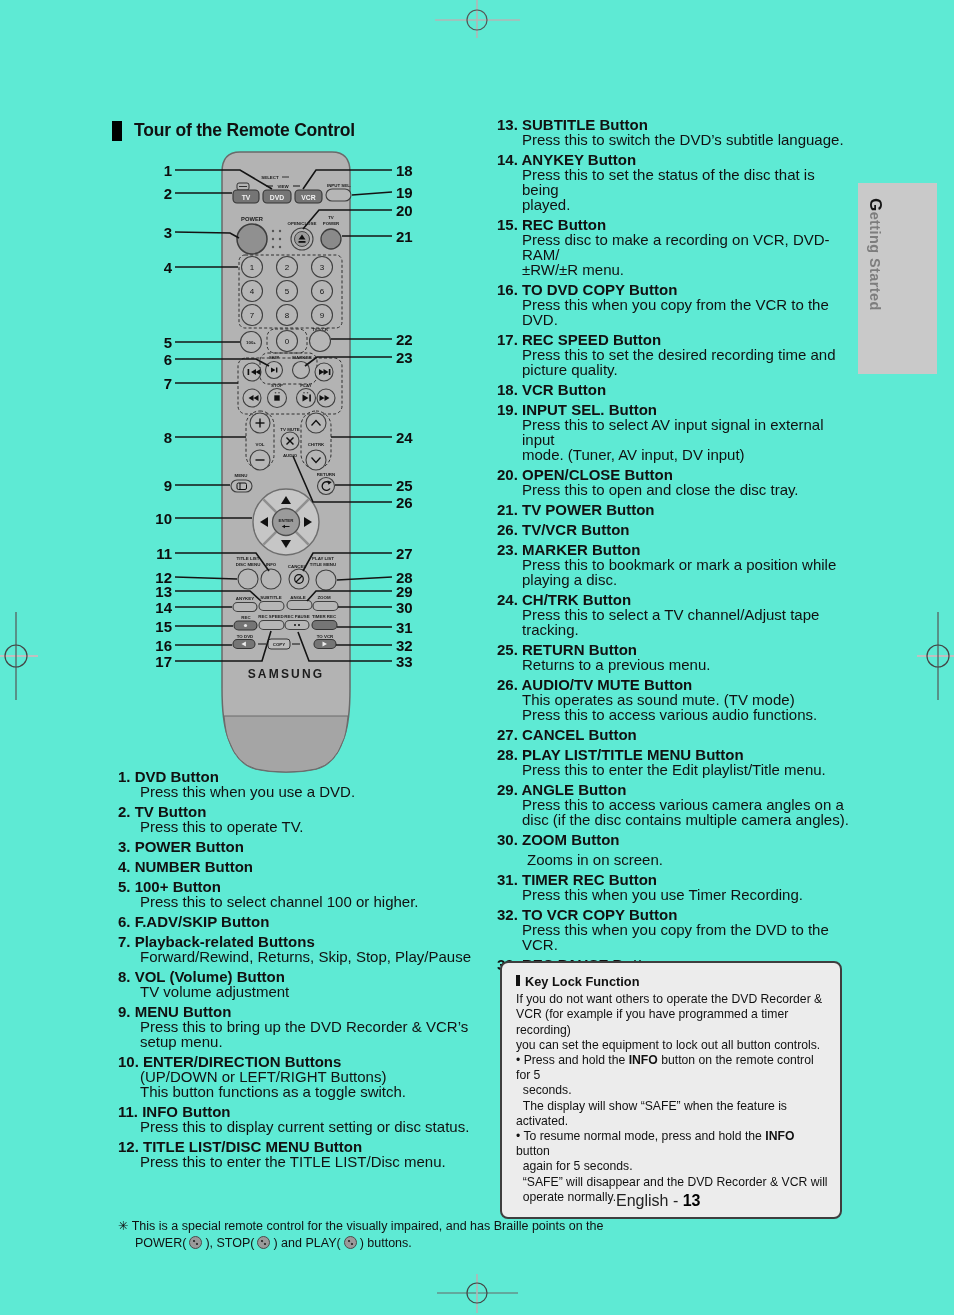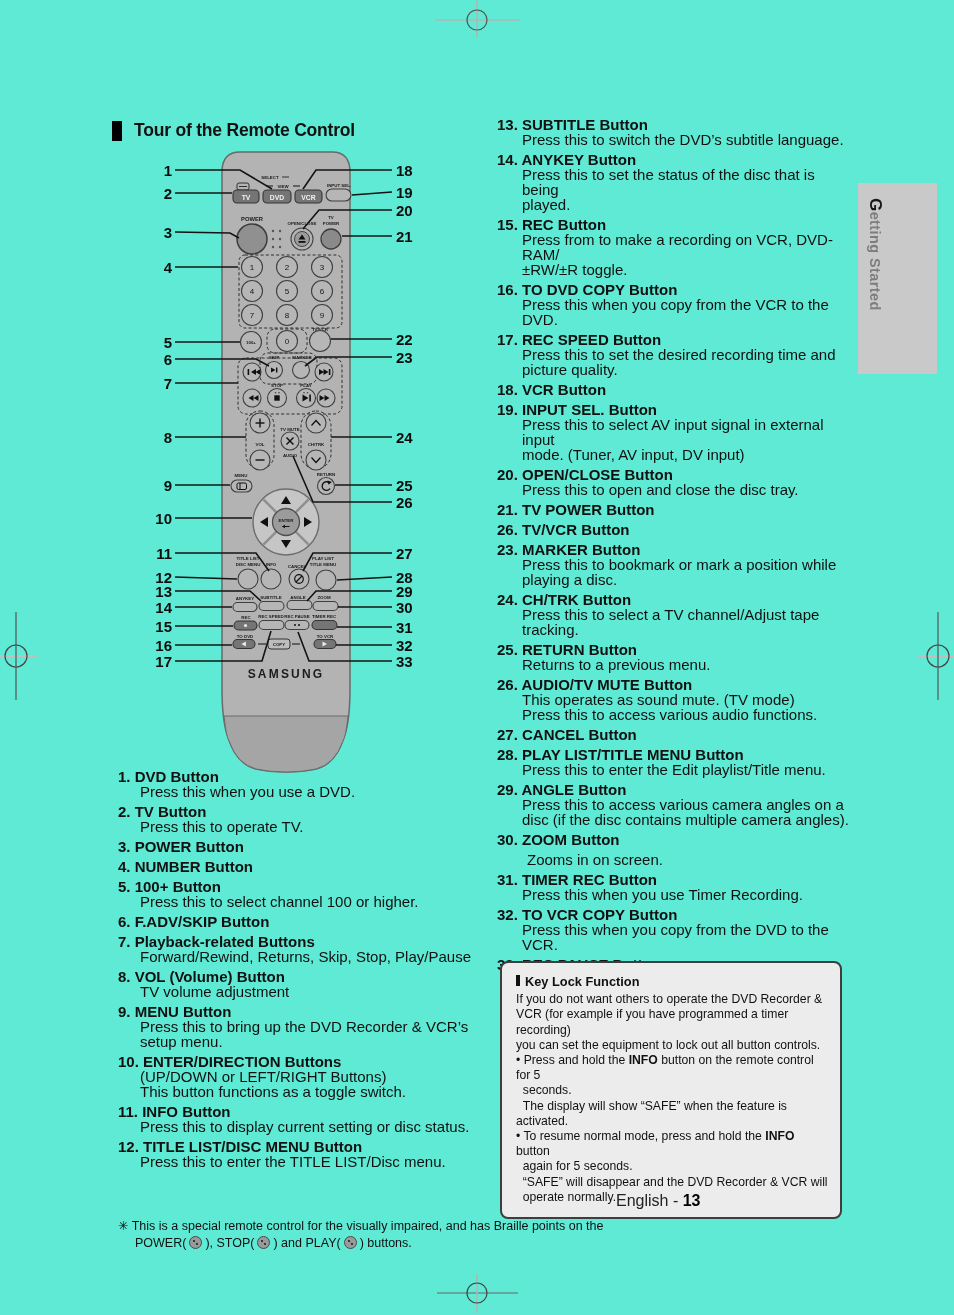--- a/index.html
+++ b/index.html
@@ -494,22 +494,22 @@
         <div class="it">13. SUBTITLE Button</div>
         <div class="dd">Press this to switch the DVD’s subtitle language.</div>
       </div>
       <div class="item">
         <div class="it">14. ANYKEY Button</div>
         <div class="dd">Press this to set the status of the disc that is being</div>
         <div class="dd">played.</div>
       </div>
       <div class="item">
         <div class="it">15. REC Button</div>
-        <div class="dd">Press from to make a recording on VCR, DVD-RAM/</div>
-        <div class="dd">±RW/±R toggle.</div>
+        <div class="dd">Press disc to make a recording on VCR, DVD-RAM/</div>
+        <div class="dd">±RW/±R menu.</div>
       </div>
       <div class="item">
         <div class="it">16. TO DVD COPY Button</div>
         <div class="dd">Press this when you copy from the VCR to the</div>
         <div class="dd">DVD.</div>
       </div>
       <div class="item">
         <div class="it">17. REC SPEED Button</div>
         <div class="dd">Press this to set the desired recording time and</div>
         <div class="dd">picture quality.</div>

